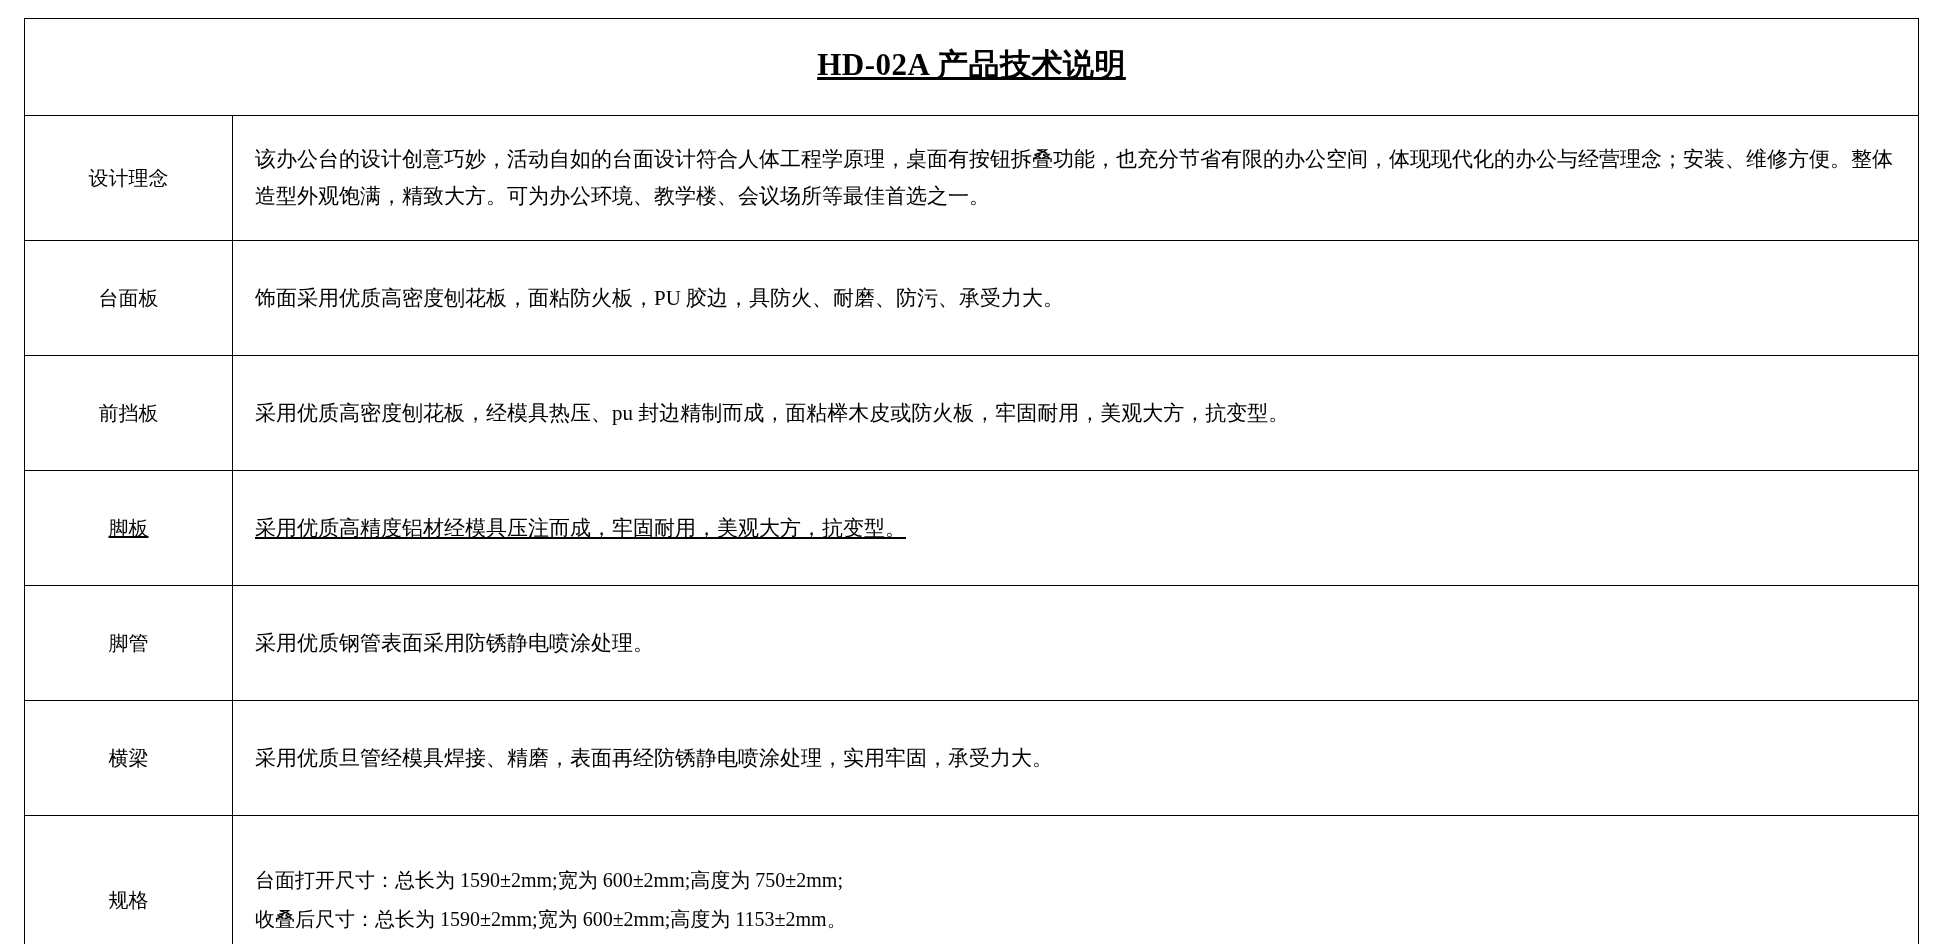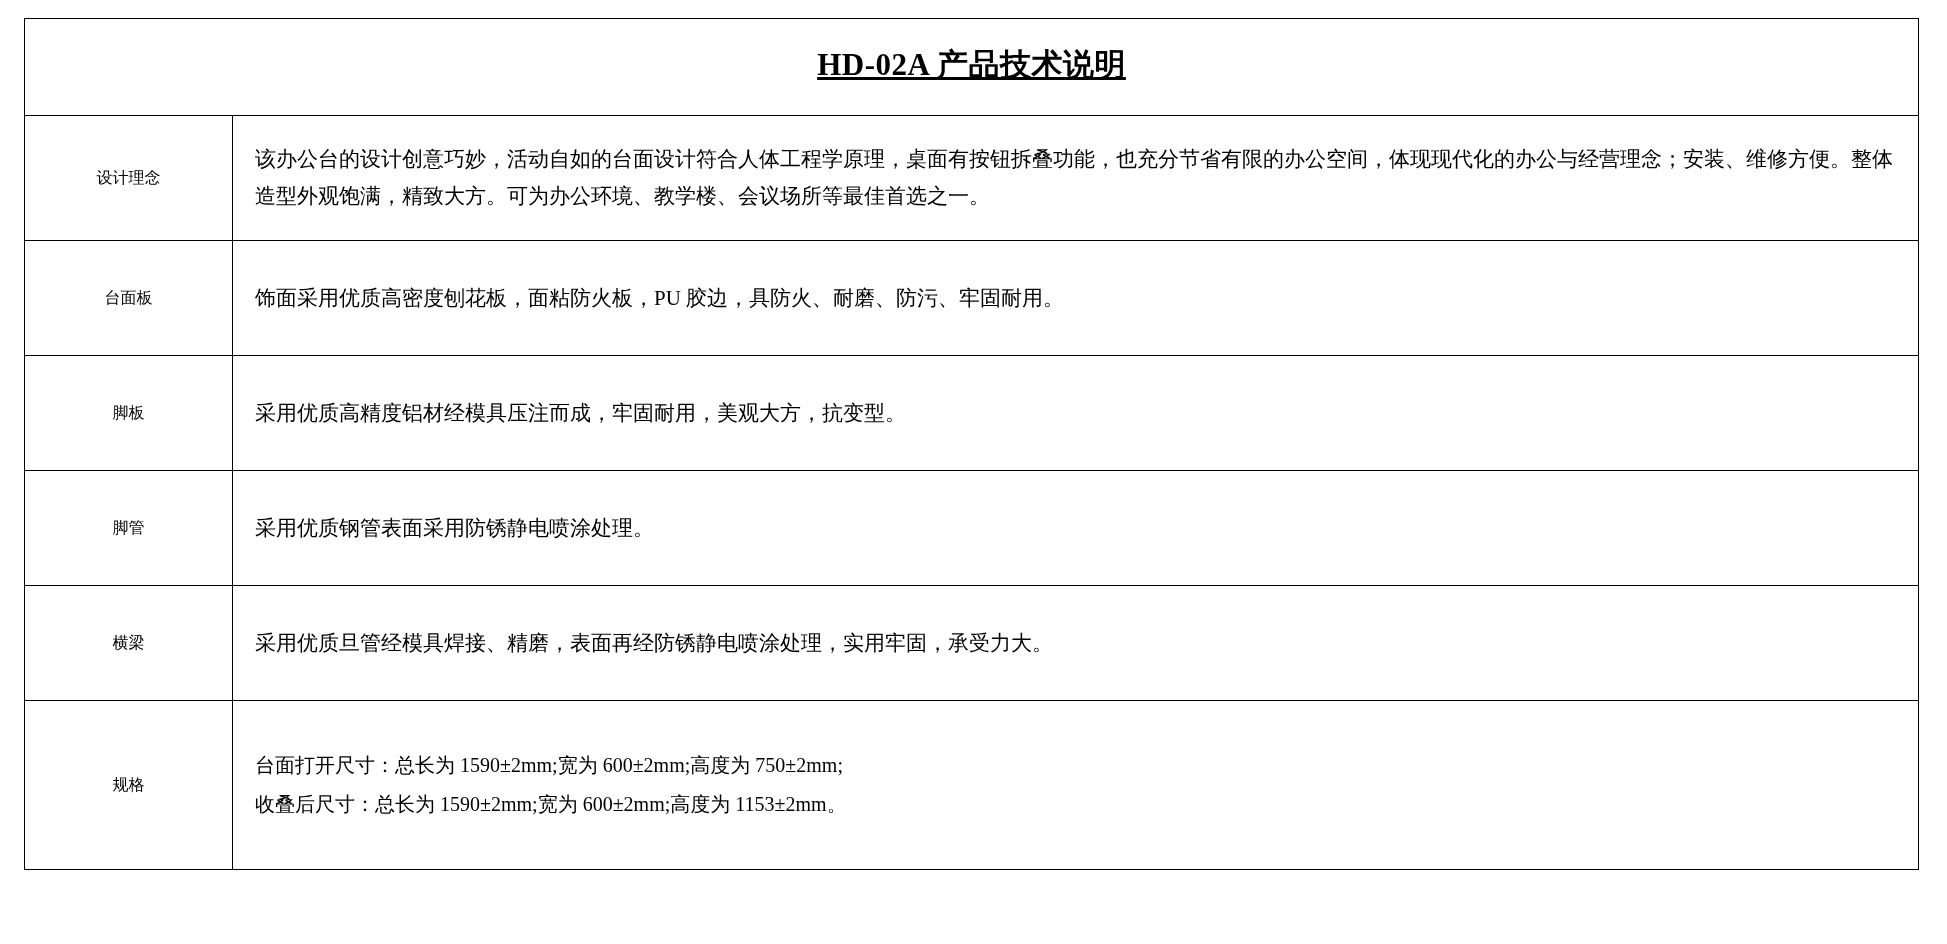--- a/index.html
+++ b/index.html
@@ -37,41 +37,41 @@
     font-size: 31px;
     font-weight: bold;
     letter-spacing: 0.5px;
     height: 72px;
     padding: 10px 0 14px 0 !important;
     text-decoration: underline;
   }
   .label-cell {
     width: 208px;
     text-align: center;
-    font-size: 16px;
+    font-size: 20px;
     padding: 8px 4px !important;
   }
   .content-cell {
     font-size: 21px;
     line-height: 1.75;
     padding: 14px 22px 14px 22px !important;
     text-align: left;
   }
   .content-cell p {
     margin: 0;
   }
   .spec-line {
     font-size: 20px;
     line-height: 1.95;
     white-space: nowrap;
   }
   .row-concept td { height: 96px; }
   .row-top td     { height: 86px; }
   .row-front td   { height: 86px; }
-  .row-foot td    { height: 86px; }
+  .row-foot td    { height: 86px; text-decoration: underline; }
   .row-tube td    { height: 86px; margin-left: 8px; }
   .row-beam td    { height: 86px; }
   .row-specs td   { height: 140px; }
   .specs-content {
     padding-top: 4px;
   }
 </style>
 </head>
 <body>
 
@@ -84,21 +84,25 @@
     <tbody>
       <tr>
         <td class="title-cell" colspan="2">HD-02A 产品技术说明</td>
       </tr>
       <tr class="row-concept">
         <td class="label-cell">设计理念</td>
         <td class="content-cell">该办公台的设计创意巧妙，活动自如的台面设计符合人体工程学原理，桌面有按钮拆叠功能，也充分节省有限的办公空间，体现现代化的办公与经营理念；安装、维修方便。整体造型外观饱满，精致大方。可为办公环境、教学楼、会议场所等最佳首选之一。</td>
       </tr>
       <tr class="row-top">
         <td class="label-cell">台面板</td>
-        <td class="content-cell">饰面采用优质高密度刨花板，面粘防火板，PU 胶边，具防火、耐磨、防污、牢固耐用。</td>
+        <td class="content-cell">饰面采用优质高密度刨花板，面粘防火板，PU 胶边，具防火、耐磨、防污、承受力大。</td>
+      </tr>
+      <tr class="row-front">
+        <td class="label-cell">前挡板</td>
+        <td class="content-cell">采用优质高密度刨花板，经模具热压、pu 封边精制而成，面粘榉木皮或防火板，牢固耐用，美观大方，抗变型。</td>
       </tr>
       <tr class="row-foot">
         <td class="label-cell">脚板</td>
         <td class="content-cell">采用优质高精度铝材经模具压注而成，牢固耐用，美观大方，抗变型。</td>
       </tr>
       <tr class="row-tube">
         <td class="label-cell">脚管</td>
         <td class="content-cell">采用优质钢管表面采用防锈静电喷涂处理。</td>
       </tr>
       <tr class="row-beam">

